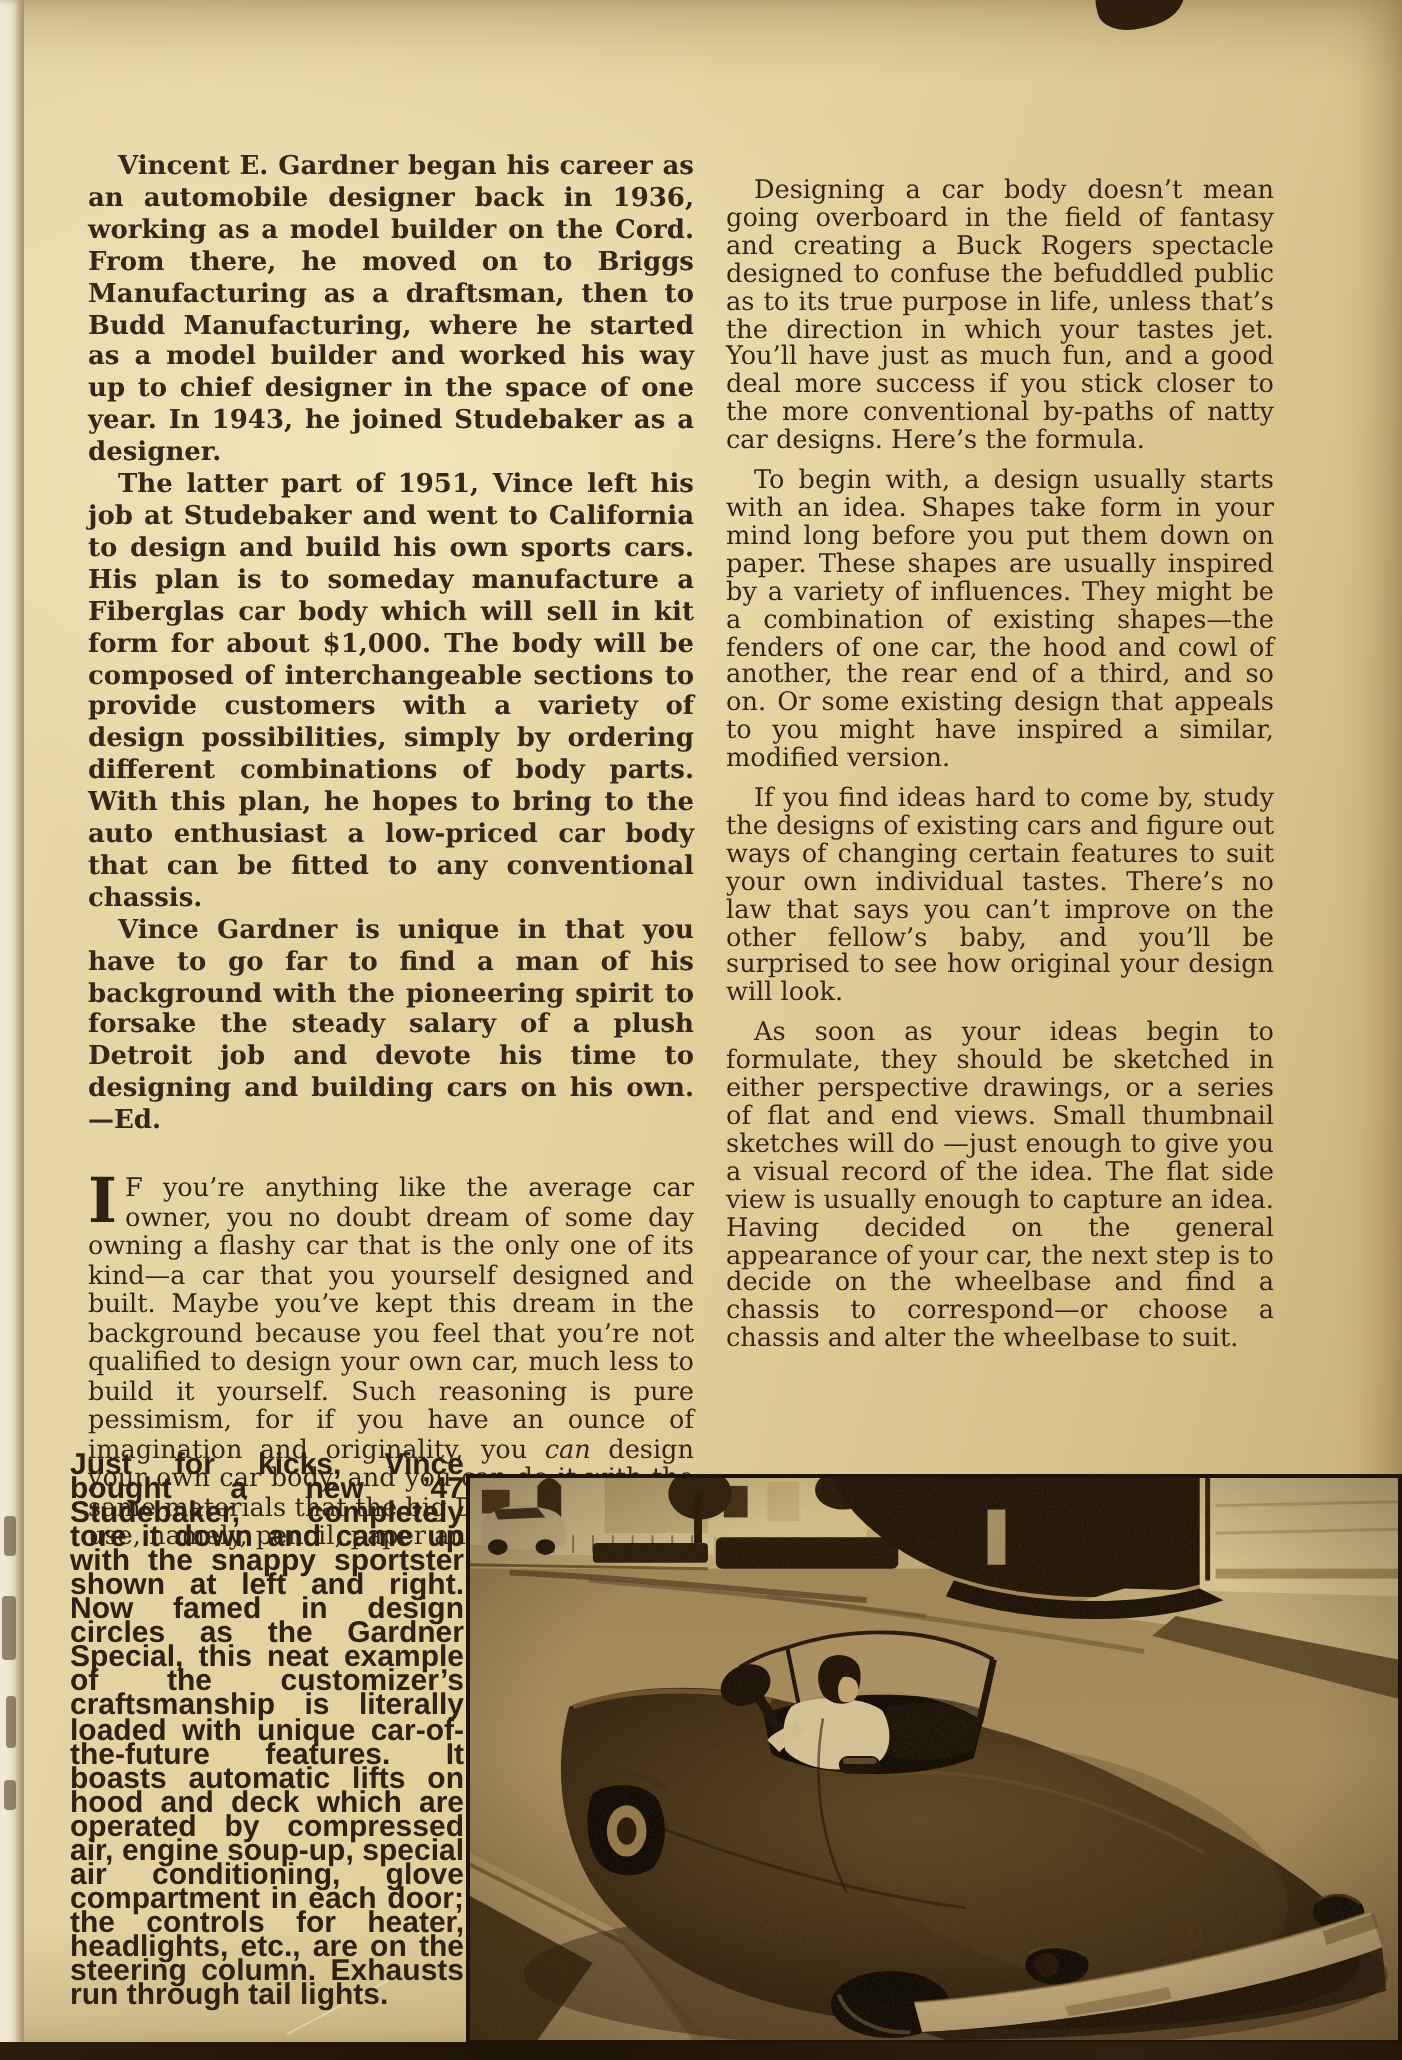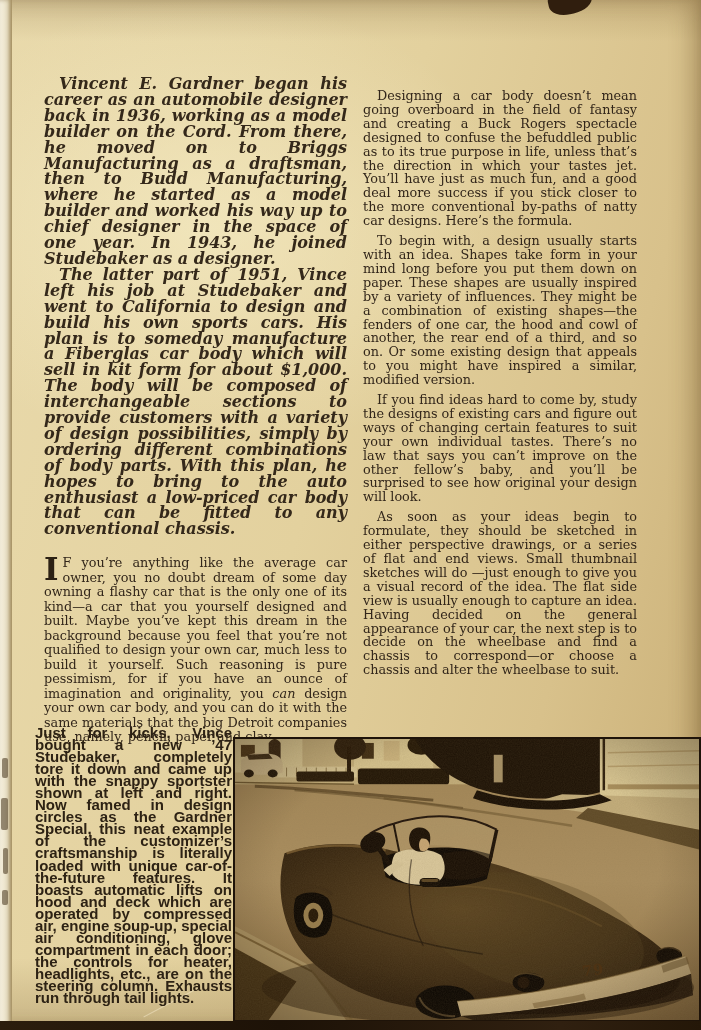--- a/index.html
+++ b/index.html
@@ -21,22 +21,22 @@
   .ink-blob{
     position:absolute;left:548px;top:-13px;width:44px;height:27px;
     background:#301e0e;border-radius:46% 60% 55% 50%;transform:rotate(-12deg);
   }
   .crease{position:absolute;left:140px;top:1002px;width:62px;height:1px;
     background:rgba(250,240,210,.45);transform:rotate(-28deg);}
   .col{position:absolute;top:76px;text-align:justify;}
   .col-left{left:44px;width:303px;}
   .col-right{left:357px;width:286px;padding-top:7px;}
   .col-left p.intro{
-    margin:0;font-style:italic;font-weight:600;
-    font-size:16px;line-height:15.9px;text-indent:15px;color:#34281a;
+    margin:0;font-weight:600;
+    font-size:13px;line-height:15.9px;text-indent:15px;color:#34281a;
   }
   .lead{margin:19px 0 0 0;font-size:12.8px;line-height:14.5px;color:#32261a;}
   .dropcap{
     float:left;font-size:31px;line-height:25px;font-weight:700;
     padding:1px 4px 0 0;color:#2c2114;
   }
   .em-italic{font-style:italic;}
   .col-right p{
     margin:6px;font-size:12.8px;line-height:13.9px;text-indent:14px;color:#32261a;
   }
@@ -70,20 +70,21 @@
     <div class="smudge" style="left:1px;top:798px;width:7px;height:32px;"></div>
     <div class="smudge" style="left:3px;top:848px;width:5px;height:26px;"></div>
     <div class="smudge" style="left:2px;top:890px;width:6px;height:15px;"></div>
   </div>
   <div class="ink-blob"></div>
   <div class="crease"></div>
 
   <div class="col col-left">
     <p class="intro">Vincent E. Gardner began his career as an automobile designer back in 1936, working as a model builder on the Cord. From there, he moved on to Briggs Manufacturing as a draftsman, then to Budd Manufacturing, where he started as a model builder and worked his way up to chief designer in the space of one year. In 1943, he joined Studebaker as a designer.</p>
     <p class="intro">The latter part of 1951, Vince left his job at Studebaker and went to California to design and build his own sports cars. His plan is to someday manufacture a Fiberglas car body which will sell in kit form for about $1,000. The body will be composed of interchangeable sections to provide customers with a variety of design possibilities, simply by ordering different combinations of body parts. With this plan, he hopes to bring to the auto enthusiast a low-priced car body that can be fitted to any conventional chassis.</p>
+    <p class="intro">Vince Gardner is unique in that you have to go far to find a man of his background with the pioneering spirit to forsake the steady salary of a plush Detroit job and devote his time to designing and building cars on his own.—Ed.</p>
     <p class="lead"><span class="dropcap">I</span><span>F you’re anything like the average car owner, you no doubt dream of some day owning a flashy car that is the only one of its kind—a car that you yourself designed and built. Maybe you’ve kept this dream in the background because you feel that you’re not qualified to design your own car, much less to build it yourself. Such reasoning is pure pessimism, for if you have an ounce of imagination and originality, you </span><span class="em-italic">can</span><span> design your own car body, and you can do it with the same materials that the big Detroit companies use, namely, pencil, paper and clay.</span></p>
   </div>
 
   <div class="col col-right">
     <p>Designing a car body doesn’t mean going overboard in the field of fantasy and creating a Buck Rogers spectacle designed to confuse the befuddled public as to its true purpose in life, unless that’s the direction in which your tastes jet.  You’ll have just as much fun, and a good deal more success if you stick closer to the more conventional by-paths of natty car designs. Here’s the formula.</p>
     <p>To begin with, a design usually starts with an idea. Shapes take form in your mind long before you put them down on paper. These shapes are usually inspired by a variety of influences. They might be a combination of existing shapes—the fenders of one car, the hood and cowl of another, the rear end of a third, and so on.  Or some existing design that appeals to you might have inspired a similar, modified version.</p>
     <p>If you find ideas hard to come by, study the designs of existing cars and figure out ways of changing certain features to suit your own individual tastes. There’s no law that says you can’t improve on the other fellow’s baby, and you’ll be surprised to see how original your design will look.</p>
     <p>As soon as your ideas begin to formulate, they should be sketched in either perspective drawings, or a series of flat and end views. Small thumbnail sketches will do —just enough to give you a visual record of the idea. The flat side view is usually enough to capture an idea. Having decided on the general appearance of your car, the next step is to decide on the wheelbase and find a chassis to correspond—or choose a chassis and alter the wheelbase to suit.</p>
   </div>
 

